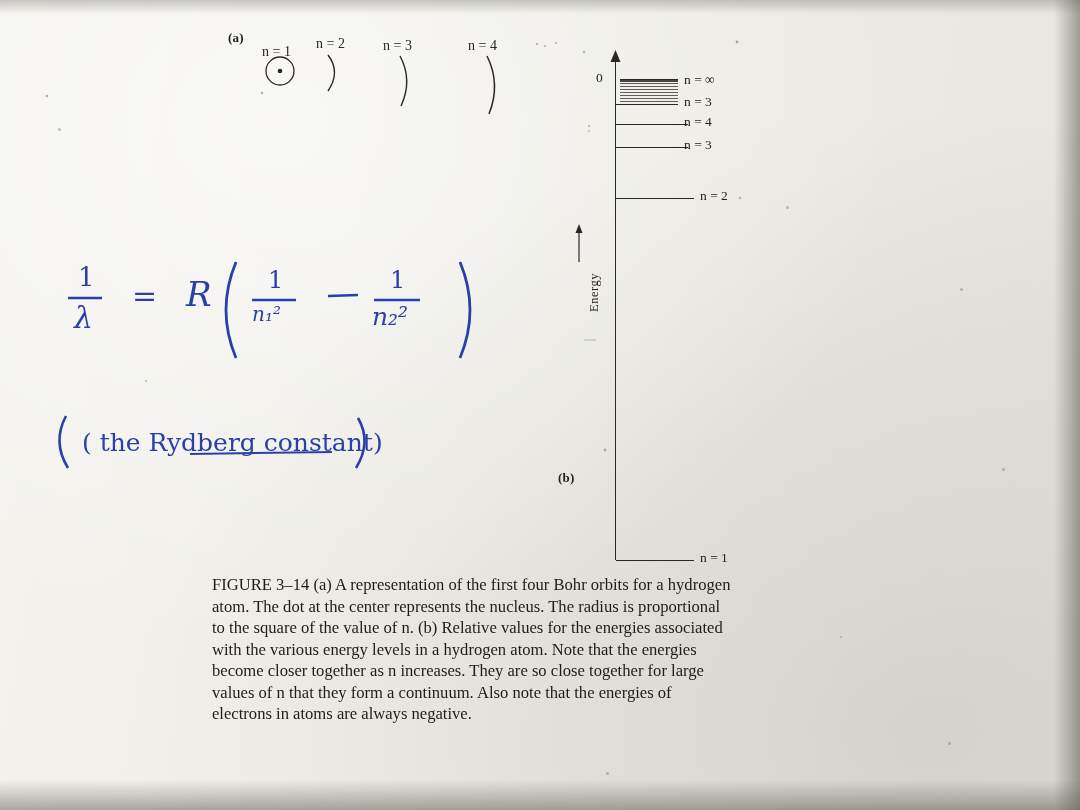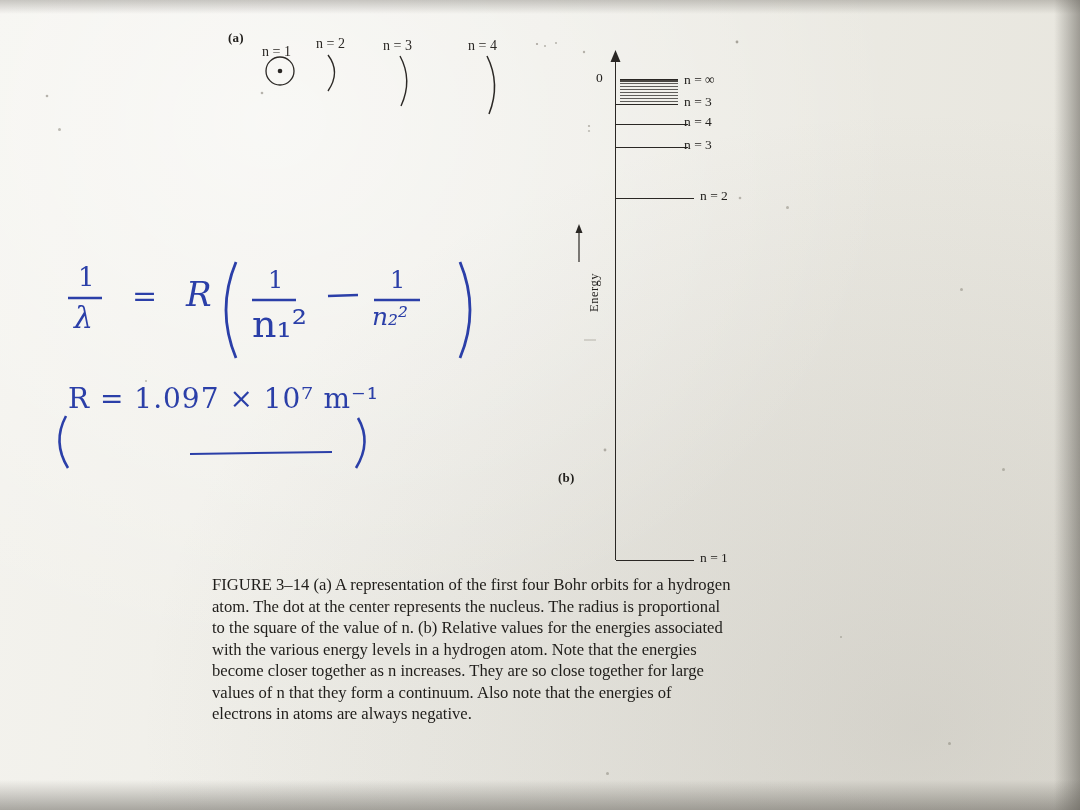--- a/index.html
+++ b/index.html
@@ -265,27 +265,27 @@
     </svg>
 
     <div class="hw" style="left:38px; top:22px; font-size:26px;">1</div>
     <div class="hw" style="left:34px; top:60px; font-size:30px; font-style:italic;">λ</div>
 
     <div class="hw" style="left:92px; top:38px; font-size:30px;">=</div>
 
     <div class="hw" style="left:146px; top:34px; font-size:34px; font-style:italic;">R</div>
 
     <div class="hw" style="left:228px; top:26px; font-size:24px;">1</div>
-    <div class="hw" style="left:212px; top:62px; font-size:38px; ">n₁²</div>
+    <div class="hw" style="left:212px; top:62px; font-size:20px; font-style:italic;">n₁²</div>
 
     <div class="hw" style="left:350px; top:26px; font-size:24px;">1</div>
     <div class="hw" style="left:332px; top:62px; font-size:25px; font-style:italic;">n₂²</div>
 
-    <div class="hw" style="left:28px; top:142px; font-size:28px; letter-spacing:1px;">R  =  1.097 × 10⁷ m⁻¹</div>
-
+
+    <div class="hw" style="left:42px; top:188px; font-size:25px;">( the Rydberg constant)</div>
   </div>
 
   <div id="caption">
     <b>FIGURE 3–14</b><span id="caption-text"> (a) A representation of the first four Bohr orbits for a hydrogen atom. The dot at the center represents the nucleus. The radius is proportional to the square of the value of n. (b) Relative values for the energies associated with the various energy levels in a hydrogen atom. Note that the energies become closer together as n increases. They are so close together for large values of n that they form a continuum. Also note that the energies of electrons in atoms are always negative.</span>
   </div>
 
   <div class="speck" style="left:58px; top:128px; width:3px; height:3px;"></div>
   <div class="speck" style="left:145px; top:380px; width:2px; height:2px;"></div>
   <div class="speck" style="left:960px; top:288px; width:3px; height:3px;"></div>
   <div class="speck" style="left:1002px; top:468px; width:3px; height:3px;"></div>

